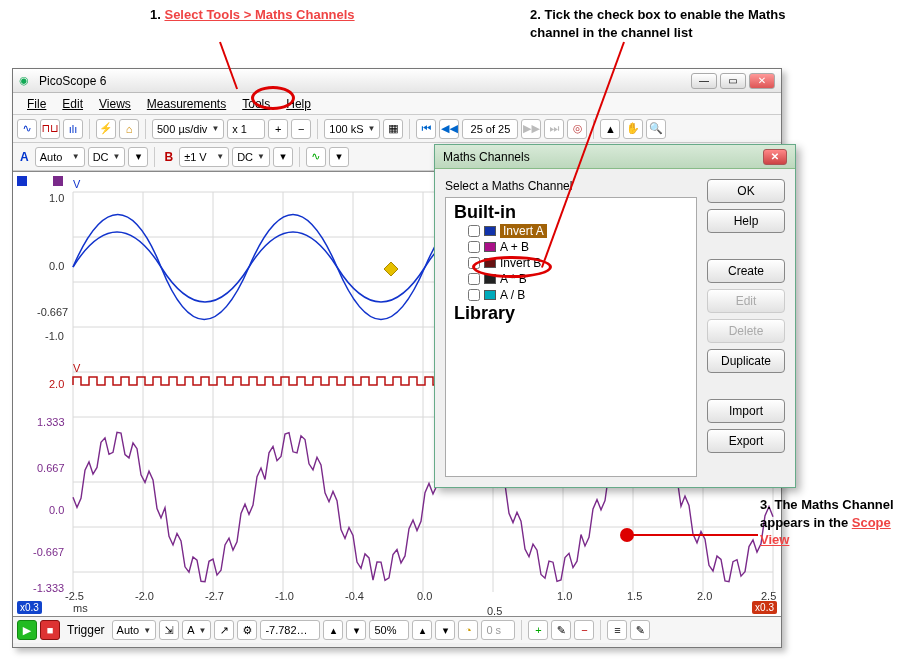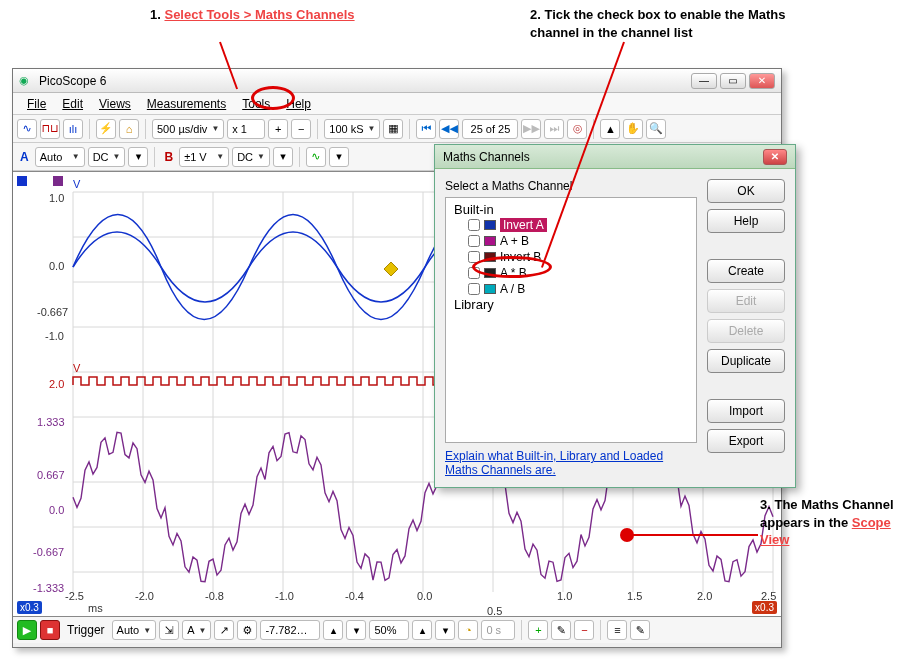--- a/index.html
+++ b/index.html
@@ -38,22 +38,22 @@
 .dlg-close { margin-left: auto; width: 24px; height: 16px; border: 1px solid #a55; border-radius: 3px; background: linear-gradient(#f88,#c44); color: #fff; font-size: 10px; display: flex; align-items: center; justify-content: center; cursor: pointer; font-weight: bold; }
 .dlg-body { display: flex; padding: 10px; height: calc(100% - 24px); }
 .dlg-left { flex: 1; font-size: 12px; display: flex; flex-direction: column; }
 .dlg-list { flex: 1; border: 1px solid #aaa; background: #fff; padding: 4px; margin-top: 4px; overflow: hidden; }
 .dlg-right { width: 78px; display: flex; flex-direction: column; gap: 6px; margin-left: 10px; }
 .dbtn { height: 24px; border: 1px solid #888; border-radius: 4px; background: linear-gradient(#fff,#e2e2e2); font-size: 12px; cursor: pointer; }
 .dbtn[disabled] { color: #aaa; border-color: #ccc; }
 .tree-item { display: flex; align-items: center; height: 16px; padding-left: 18px; gap: 4px; font-size: 12px; }
 .tree-item input { width: 12px; height: 12px; }
 .sw { width: 12px; height: 10px; display: inline-block; border: 1px solid #555; }
-.tree-header { font-weight: normal; font-size: 13px; padding-left: 4px; }
-.highlight { background: #be185d; color: #fff; padding: 0 3px; }
+.tree-header { font-weight: bold; font-size: 18px; padding-left: 4px; }
+.highlight { background: #a16207; color: #fff; padding: 0 3px; }
 .explain-link { color: #0033cc; text-decoration: underline; font-size: 12px; margin-top: 6px; cursor: pointer; }
 .footbar { height: 26px; display: flex; align-items: center; padding: 0 4px; gap: 3px; background: #f6f6f6; }
 </style>
 </head>
 <body>
 
 <div class="annotation" style="left:150px;top:6px;">
   <span>1. </span><a href="#">Select Tools &gt; Maths Channels</a>
 </div>
 <div class="annotation" style="left:530px;top:6px;width:260px;">2. Tick the check box to enable the Maths channel in the channel list</div>
@@ -188,37 +188,37 @@
     <span class="axis-label" style="left:60px;top:6px;color:#1133cc;">V</span>
     <span class="axis-label" style="left:36px;top:20px;">1.0</span>
     <span class="axis-label" style="left:36px;top:88px;">0.0</span>
     <span class="axis-label" style="left:24px;top:134px;">-0.667</span>
     <span class="axis-label" style="left:32px;top:158px;">-1.0</span>
 
     <span class="axis-label" style="left:60px;top:190px;color:#bb1111;">V</span>
     <span class="axis-label" style="left:36px;top:206px;color:#bb1111;">2.0</span>
 
     <span class="axis-label" style="left:24px;top:244px;color:#7a2a8a;">1.333</span>
-    <span class="axis-label" style="left:24px;top:297px;color:#7a2a8a;">0.667</span>
+    <span class="axis-label" style="left:24px;top:290px;color:#7a2a8a;">0.667</span>
     <span class="axis-label" style="left:36px;top:332px;color:#7a2a8a;">0.0</span>
     <span class="axis-label" style="left:20px;top:374px;color:#7a2a8a;">-0.667</span>
     <span class="axis-label" style="left:20px;top:410px;color:#7a2a8a;">-1.333</span>
 
     <span class="axis-label" style="left:52px;top:418px;">-2.5</span>
     <span class="axis-label" style="left:122px;top:418px;">-2.0</span>
-    <span class="axis-label" style="left:192px;top:418px;">-0.8</span>
+    <span class="axis-label" style="left:192px;top:418px;">-2.7</span>
     <span class="axis-label" style="left:262px;top:418px;">-1.0</span>
     <span class="axis-label" style="left:332px;top:418px;">-0.4</span>
     <span class="axis-label" style="left:404px;top:418px;">0.0</span>
     <span class="axis-label" style="left:474px;top:433px;">0.5</span>
     <span class="axis-label" style="left:544px;top:418px;">1.0</span>
     <span class="axis-label" style="left:614px;top:418px;">1.5</span>
     <span class="axis-label" style="left:684px;top:418px;">2.0</span>
     <span class="axis-label" style="left:748px;top:418px;">2.5</span>
-    <span class="axis-label" style="left:60px;top:430px;margin-left:15px;">ms</span>
+    <span class="axis-label" style="left:60px;top:430px;">ms</span>
     <span class="xbadge" style="left:4px;background:#1144cc;">x0.3</span>
     <span class="xbadge" style="right:4px;background:#cc3311;">x0.3</span>
   </div>
 
   <div class="footbar">
     <span class="tb-btn" style="background:#2b2;color:#fff;border-color:#181">▶</span>
     <span class="tb-btn" style="background:#d33;color:#fff;border-color:#811">■</span>
     <span style="font-size:12px;padding:0 4px;">Trigger</span>
     <span class="tb-drop" style="min-width:44px">
         <span>Auto</span>
@@ -287,21 +287,20 @@
   <span>A * B</span>
             </div>
             <div class="tree-item">
               <input type="checkbox" style="">
   <span class="sw" style="background:#00aabb"></span>
   <span>A / B</span>
             </div>
           </div>
         <div class="tree-header">Library</div>
       </div>
-      <a class="explain-link">Explain what Built-in, Library and Loaded Maths Channels are.</a>
     </div>
     <div class="dlg-right">
       <button class="dbtn">OK</button>
       <button class="dbtn">Help</button>
       <div style="height:14px"></div>
       <button class="dbtn">Create</button>
       <button class="dbtn" disabled="">Edit</button>
       <button class="dbtn" disabled="">Delete</button>
       <button class="dbtn">Duplicate</button>
       <div style="height:14px"></div>

